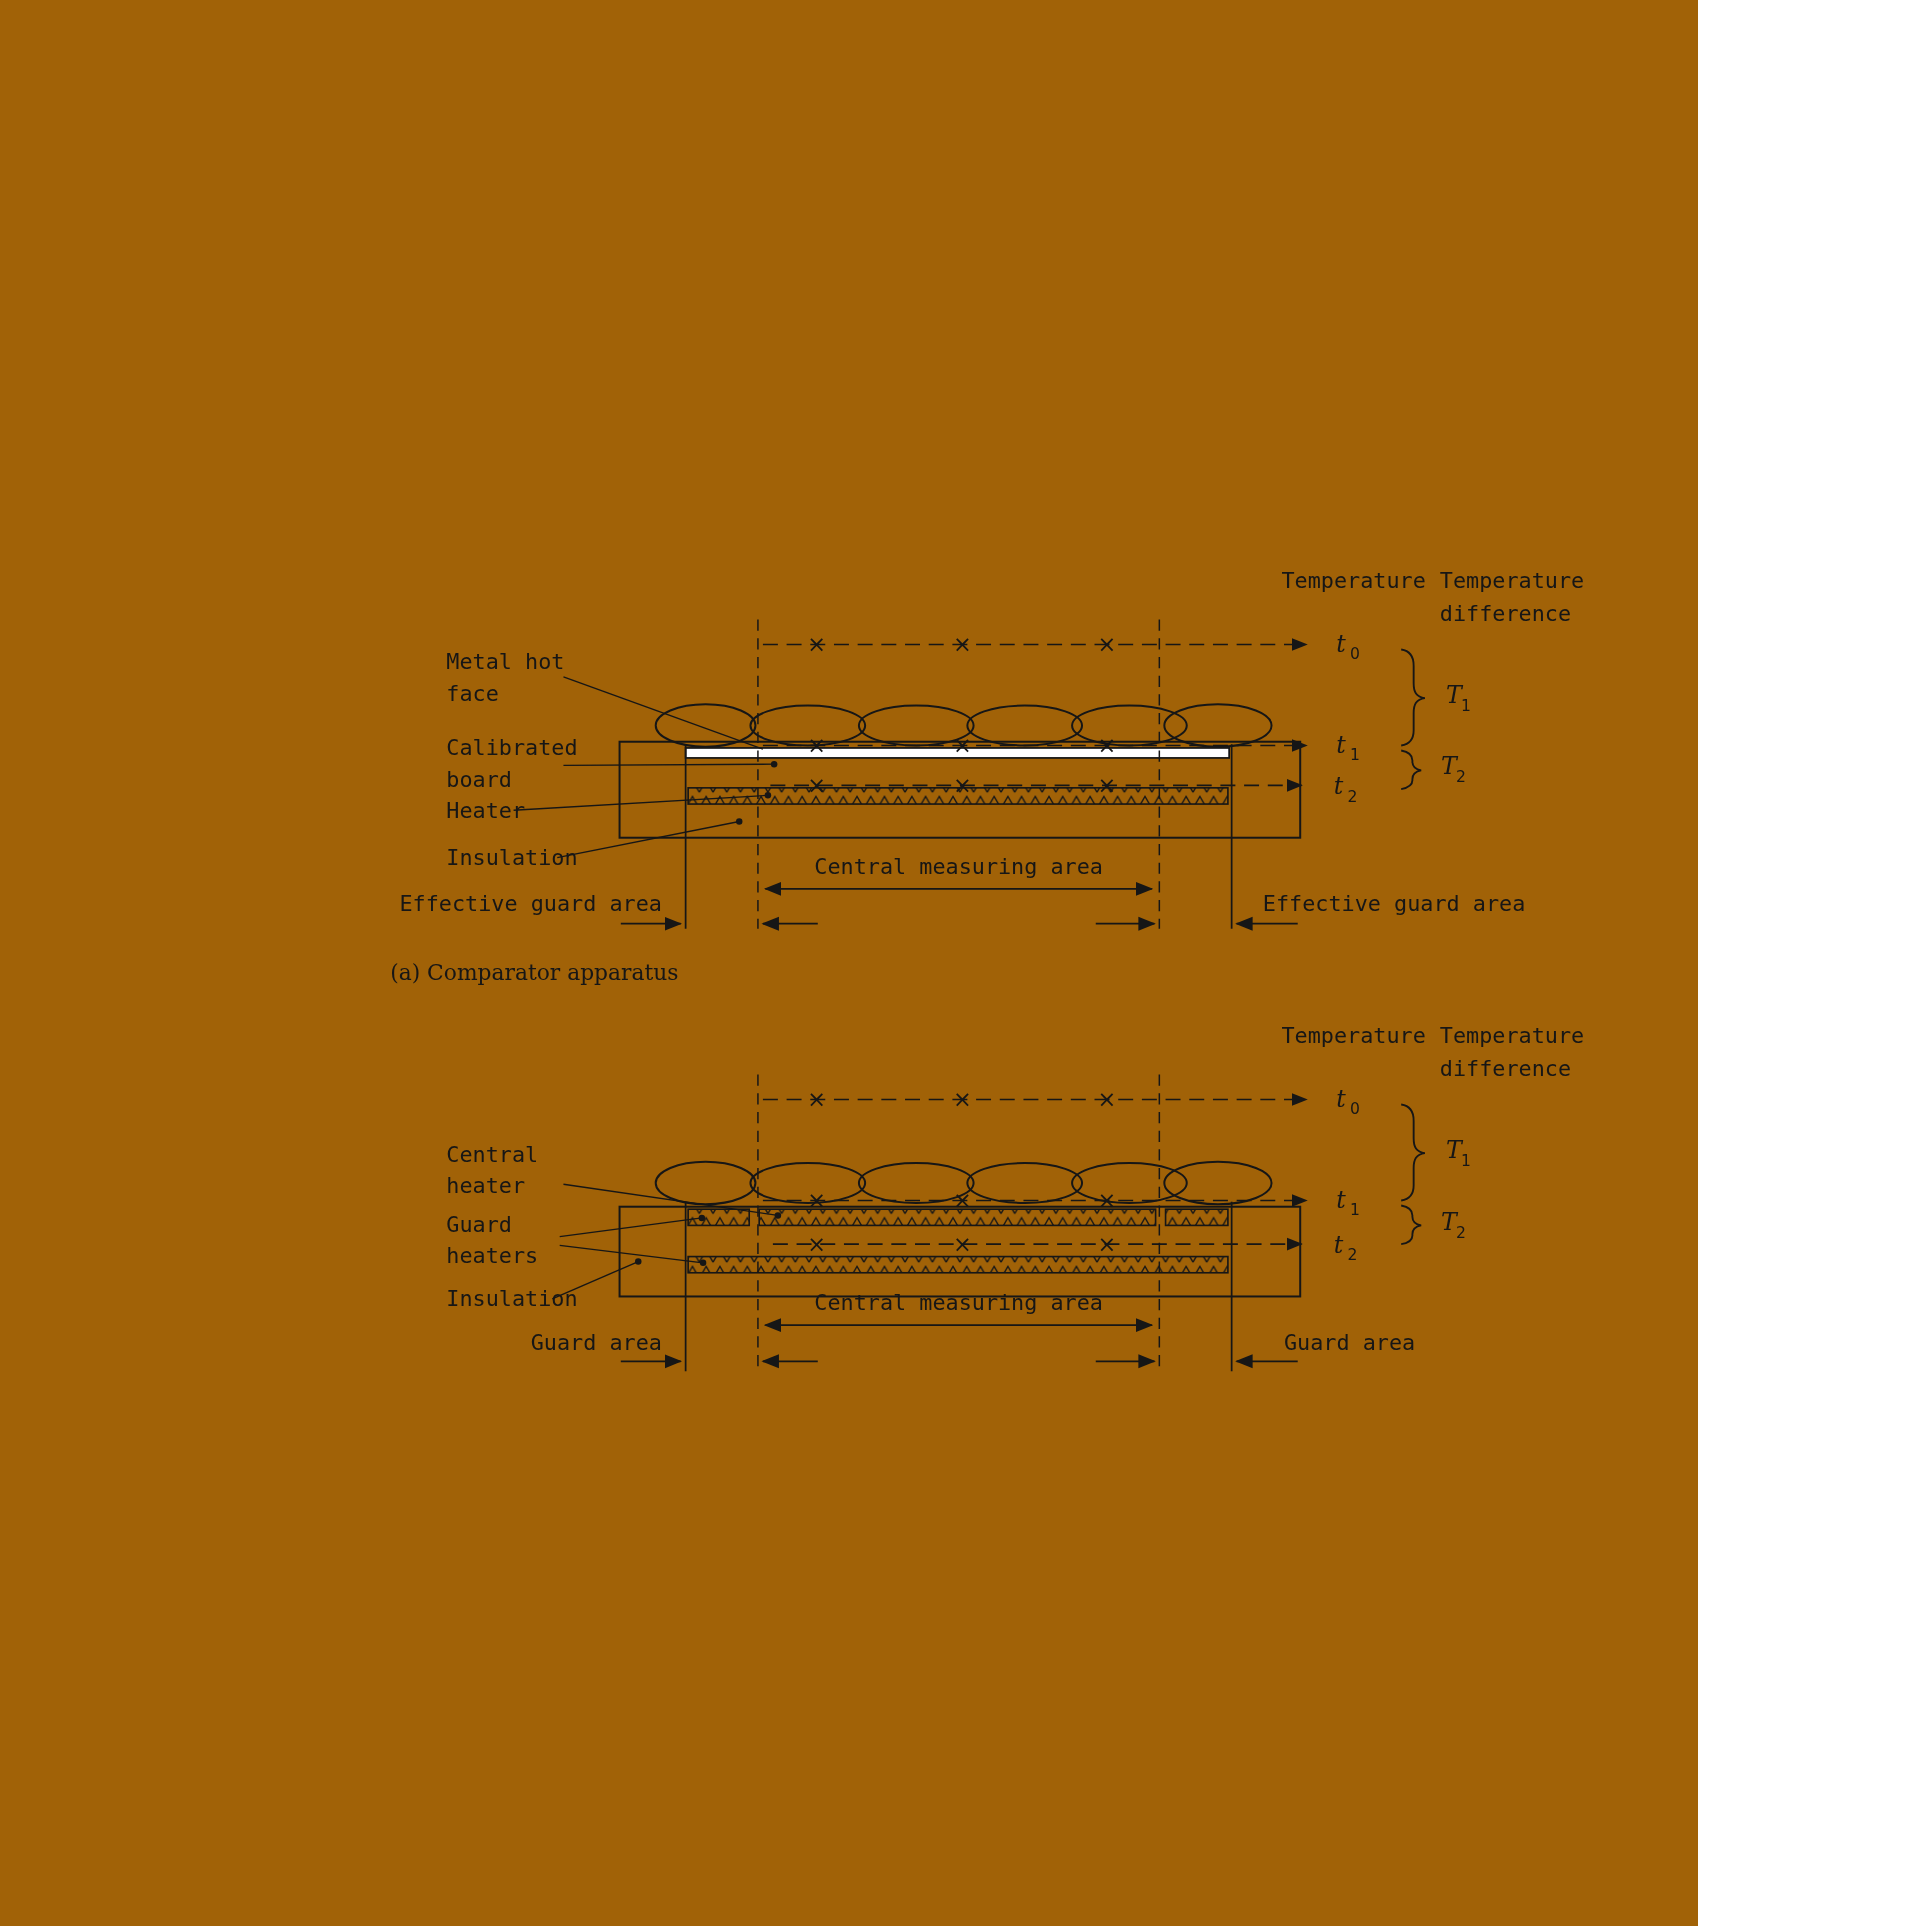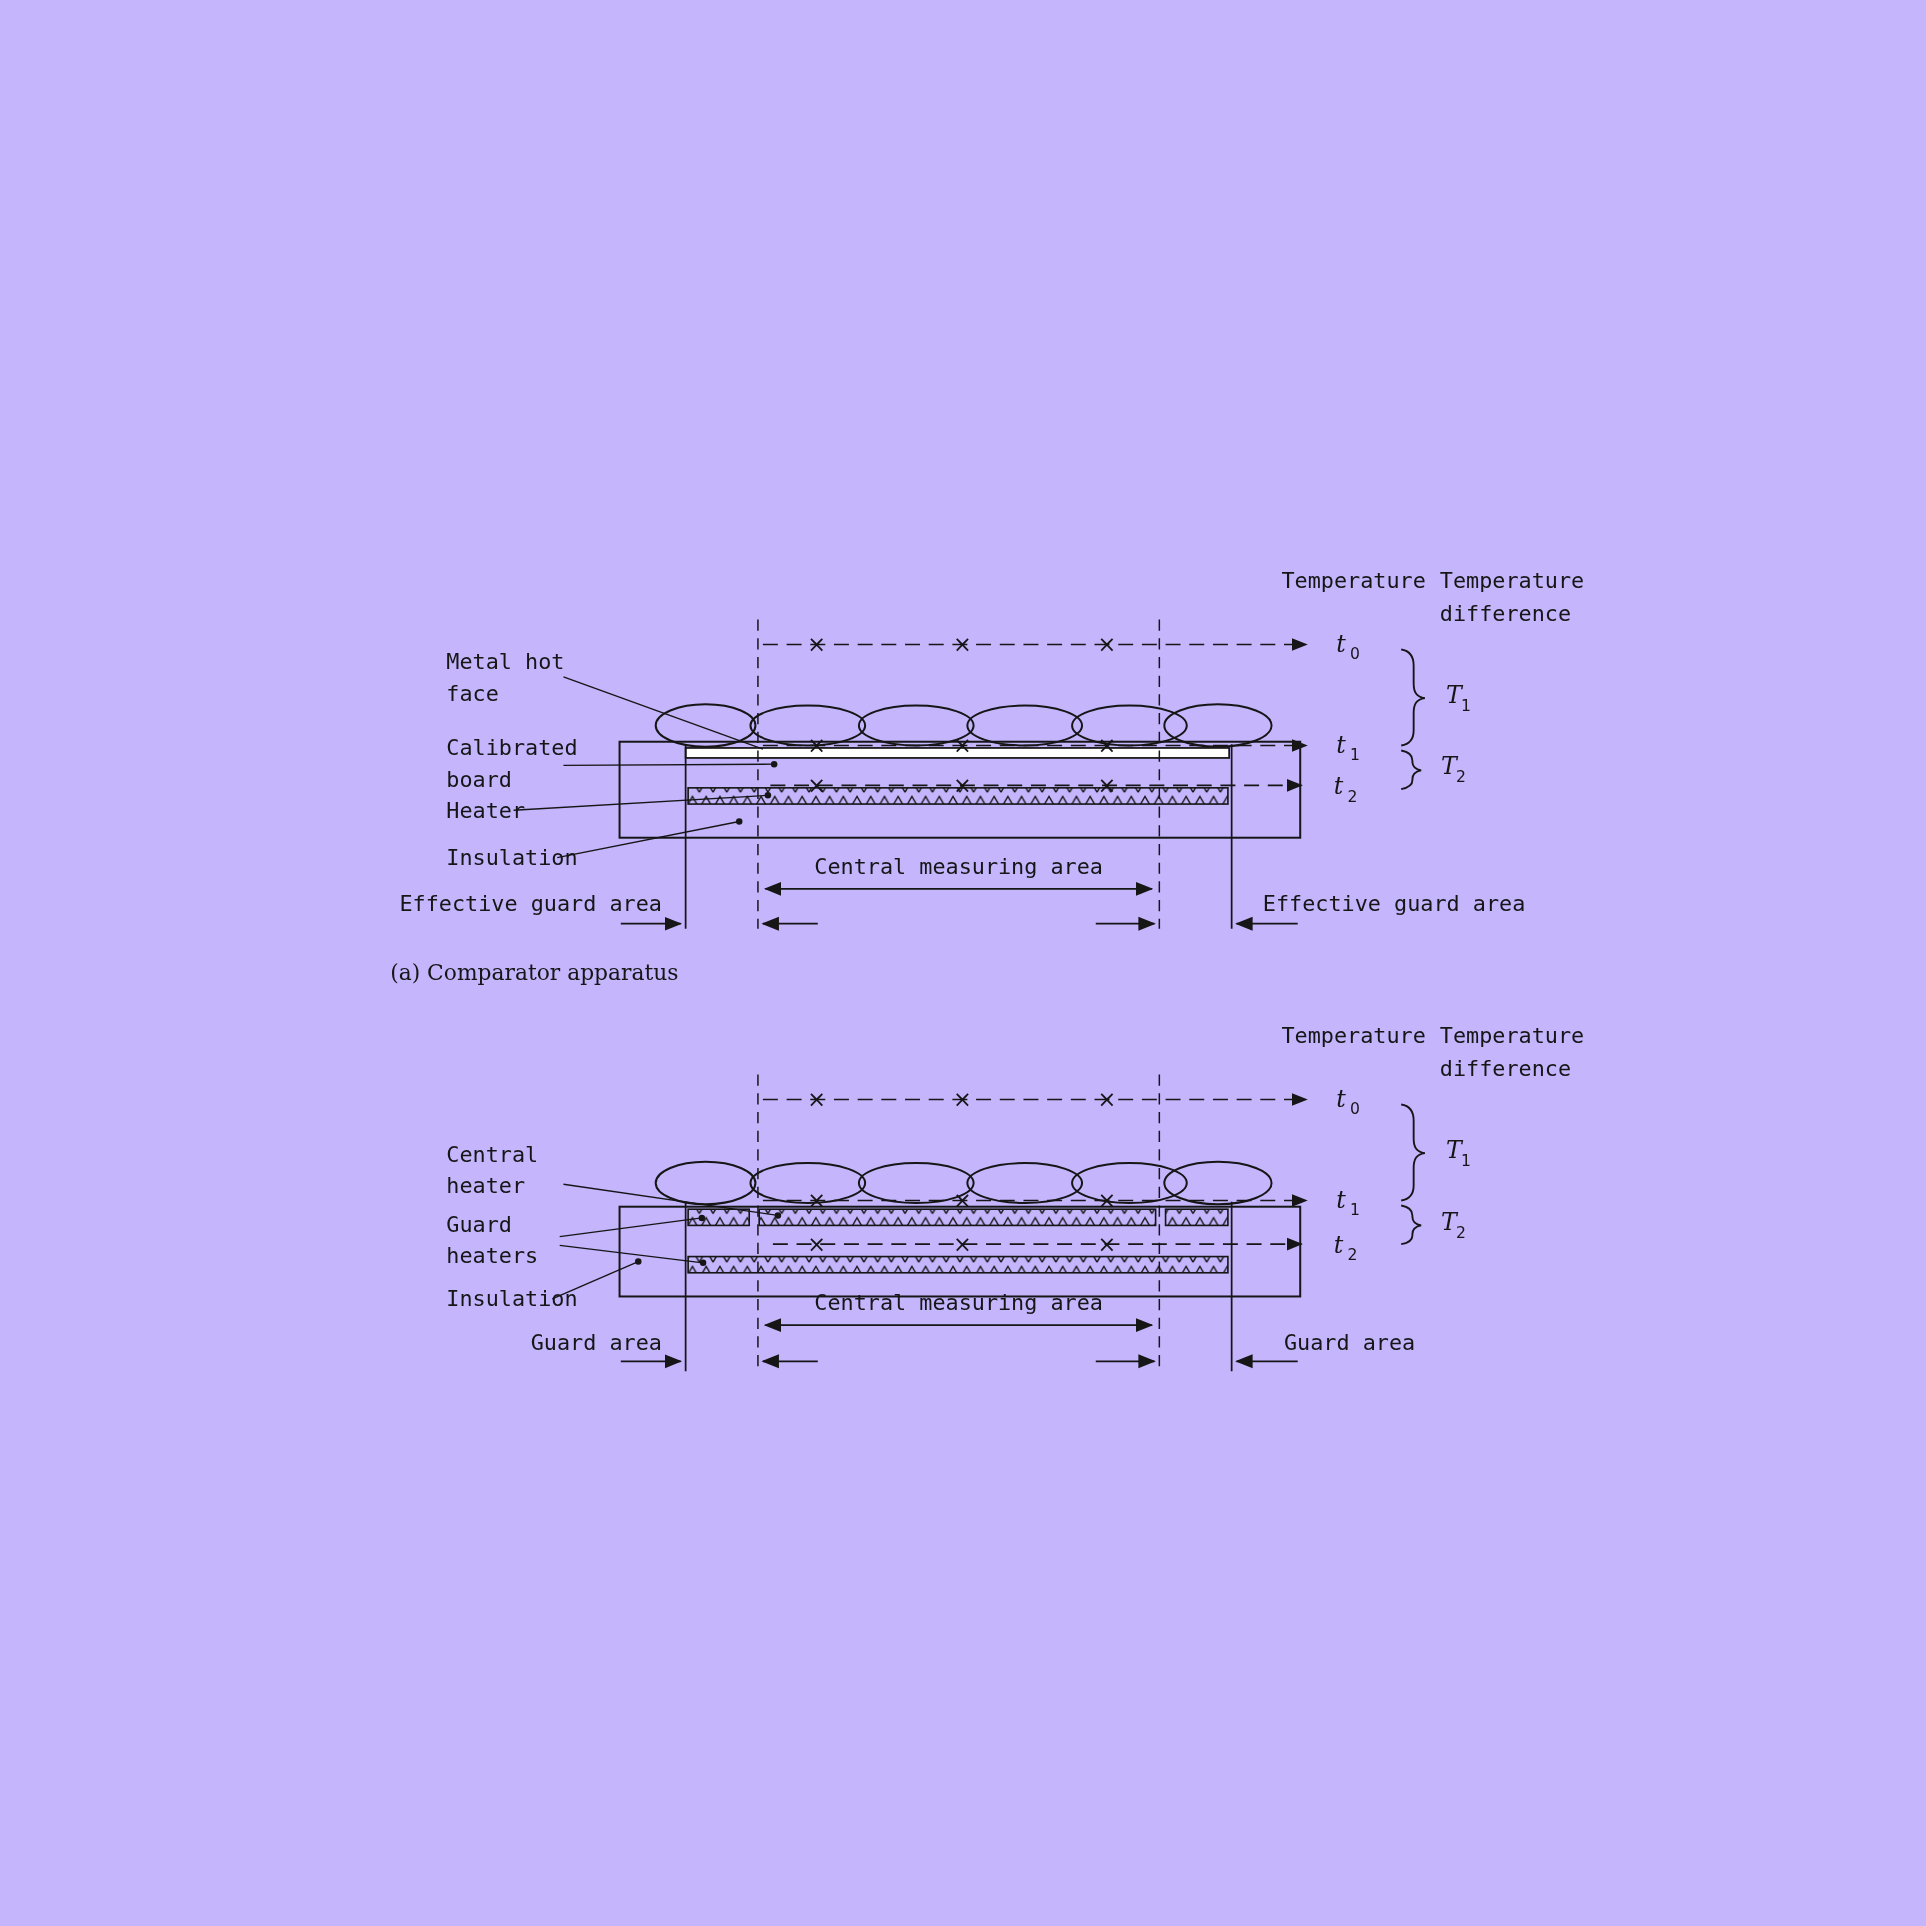--- a/index.html
+++ b/index.html
@@ -1,16 +1,16 @@
 <!DOCTYPE html>
 <html style="font-size:6.2px"><head>
 <meta charset="utf-8">
 <style>
   html,body{margin:0;padding:0;background:#ffffff;width:1926px;height:1926px;}
-  #page{position:relative;width:1926px;height:1926px;background:#c4b5fd;overflow:hidden;}
+  #page{position:relative;width:1698px;height:1926px;background:#a16207;overflow:hidden;}
   svg{display:block;}
   text{fill:#161616;}
   .lbl{font-family:"DejaVu Sans Mono",monospace;font-size:17.5px;}
   .hdr{font-family:"DejaVu Sans Mono",monospace;font-size:17.5px;}
   .cap{font-family:"DejaVu Serif",serif;font-size:17.5px;}
   .tvar{font-family:"DejaVu Serif",serif;font-style:italic;font-size:19px;}
   .tsub{font-family:"DejaVu Sans",sans-serif;font-size:12.5px;}
   .xm{font-family:"DejaVu Sans",sans-serif;font-size:18px;}
   .s{stroke:#161616;stroke-width:1.6;fill:none;}
   .sw{stroke:#161616;stroke-width:1.4;fill:#ffffff;}

